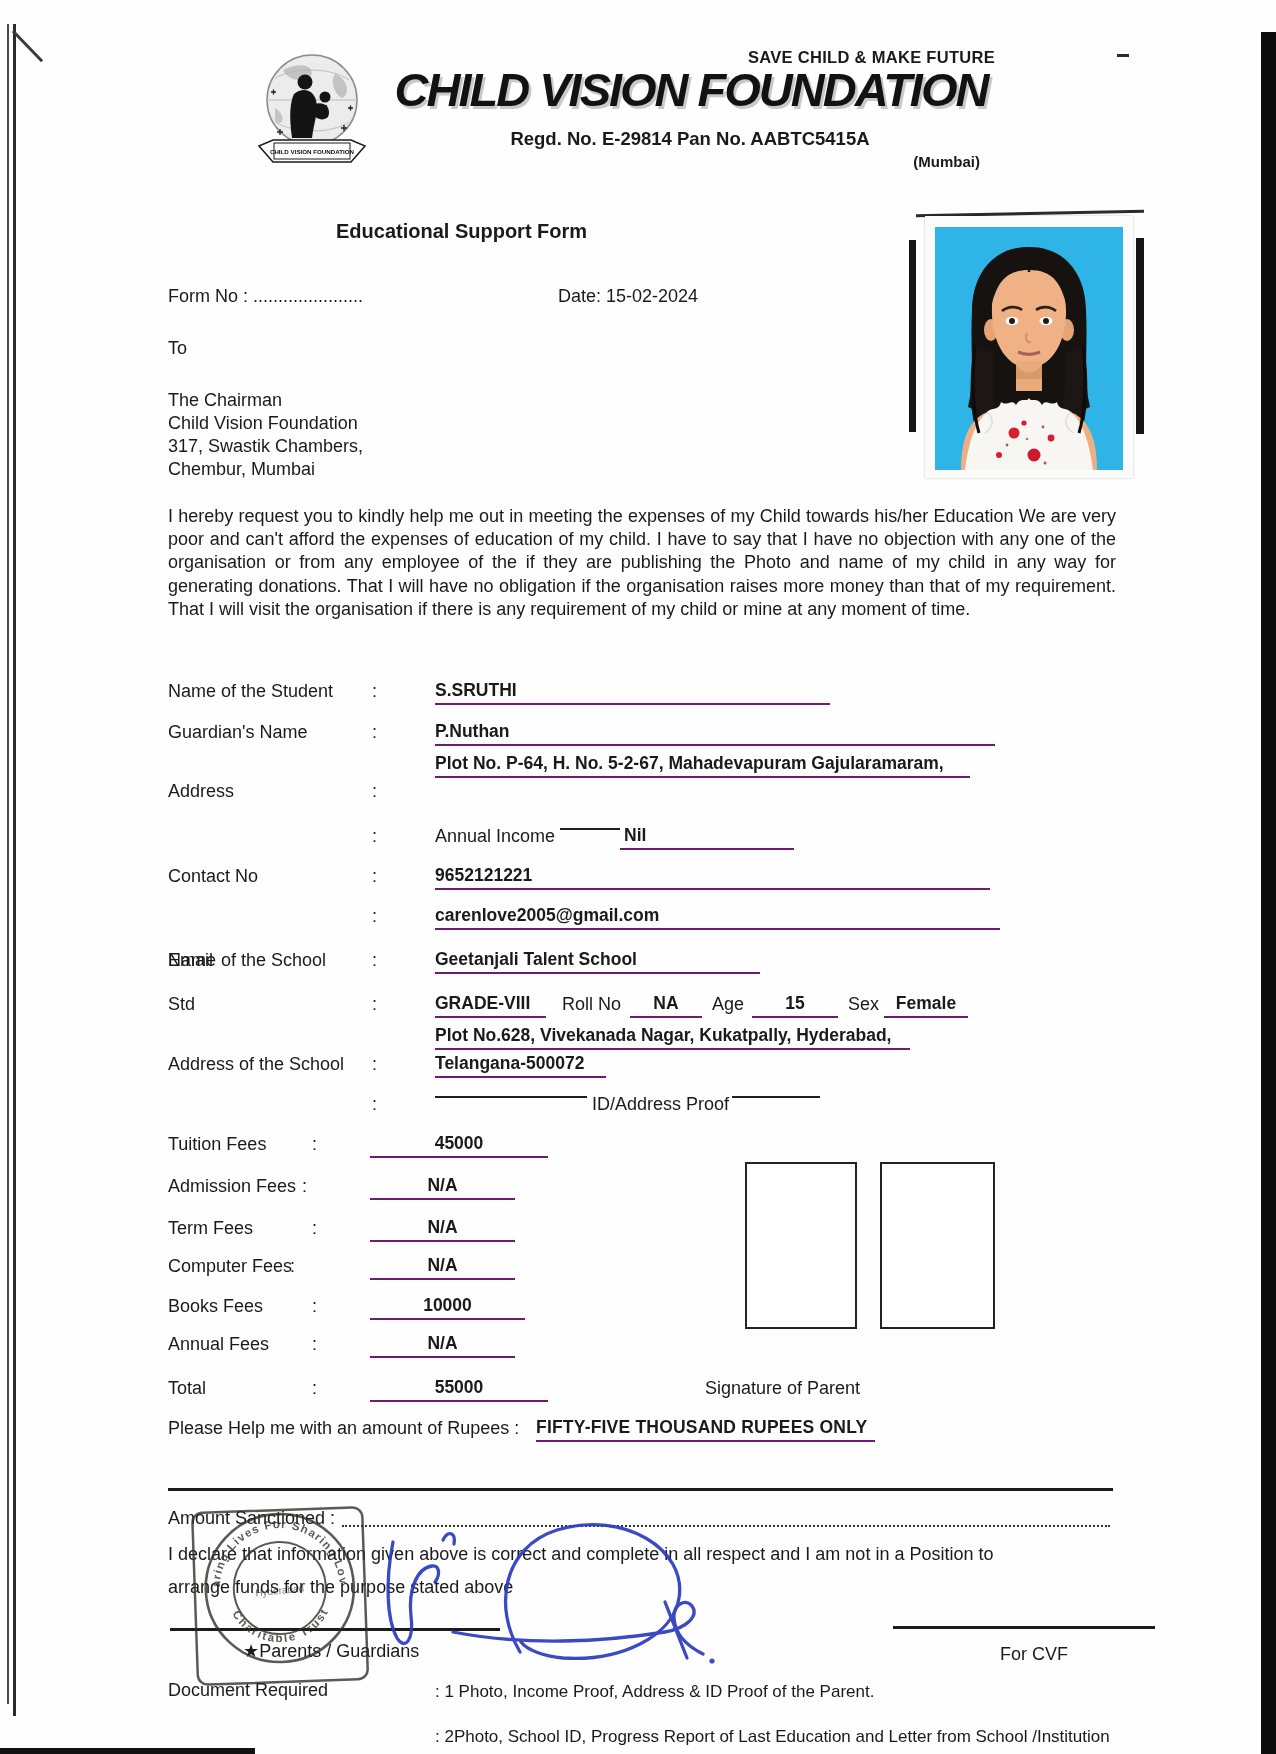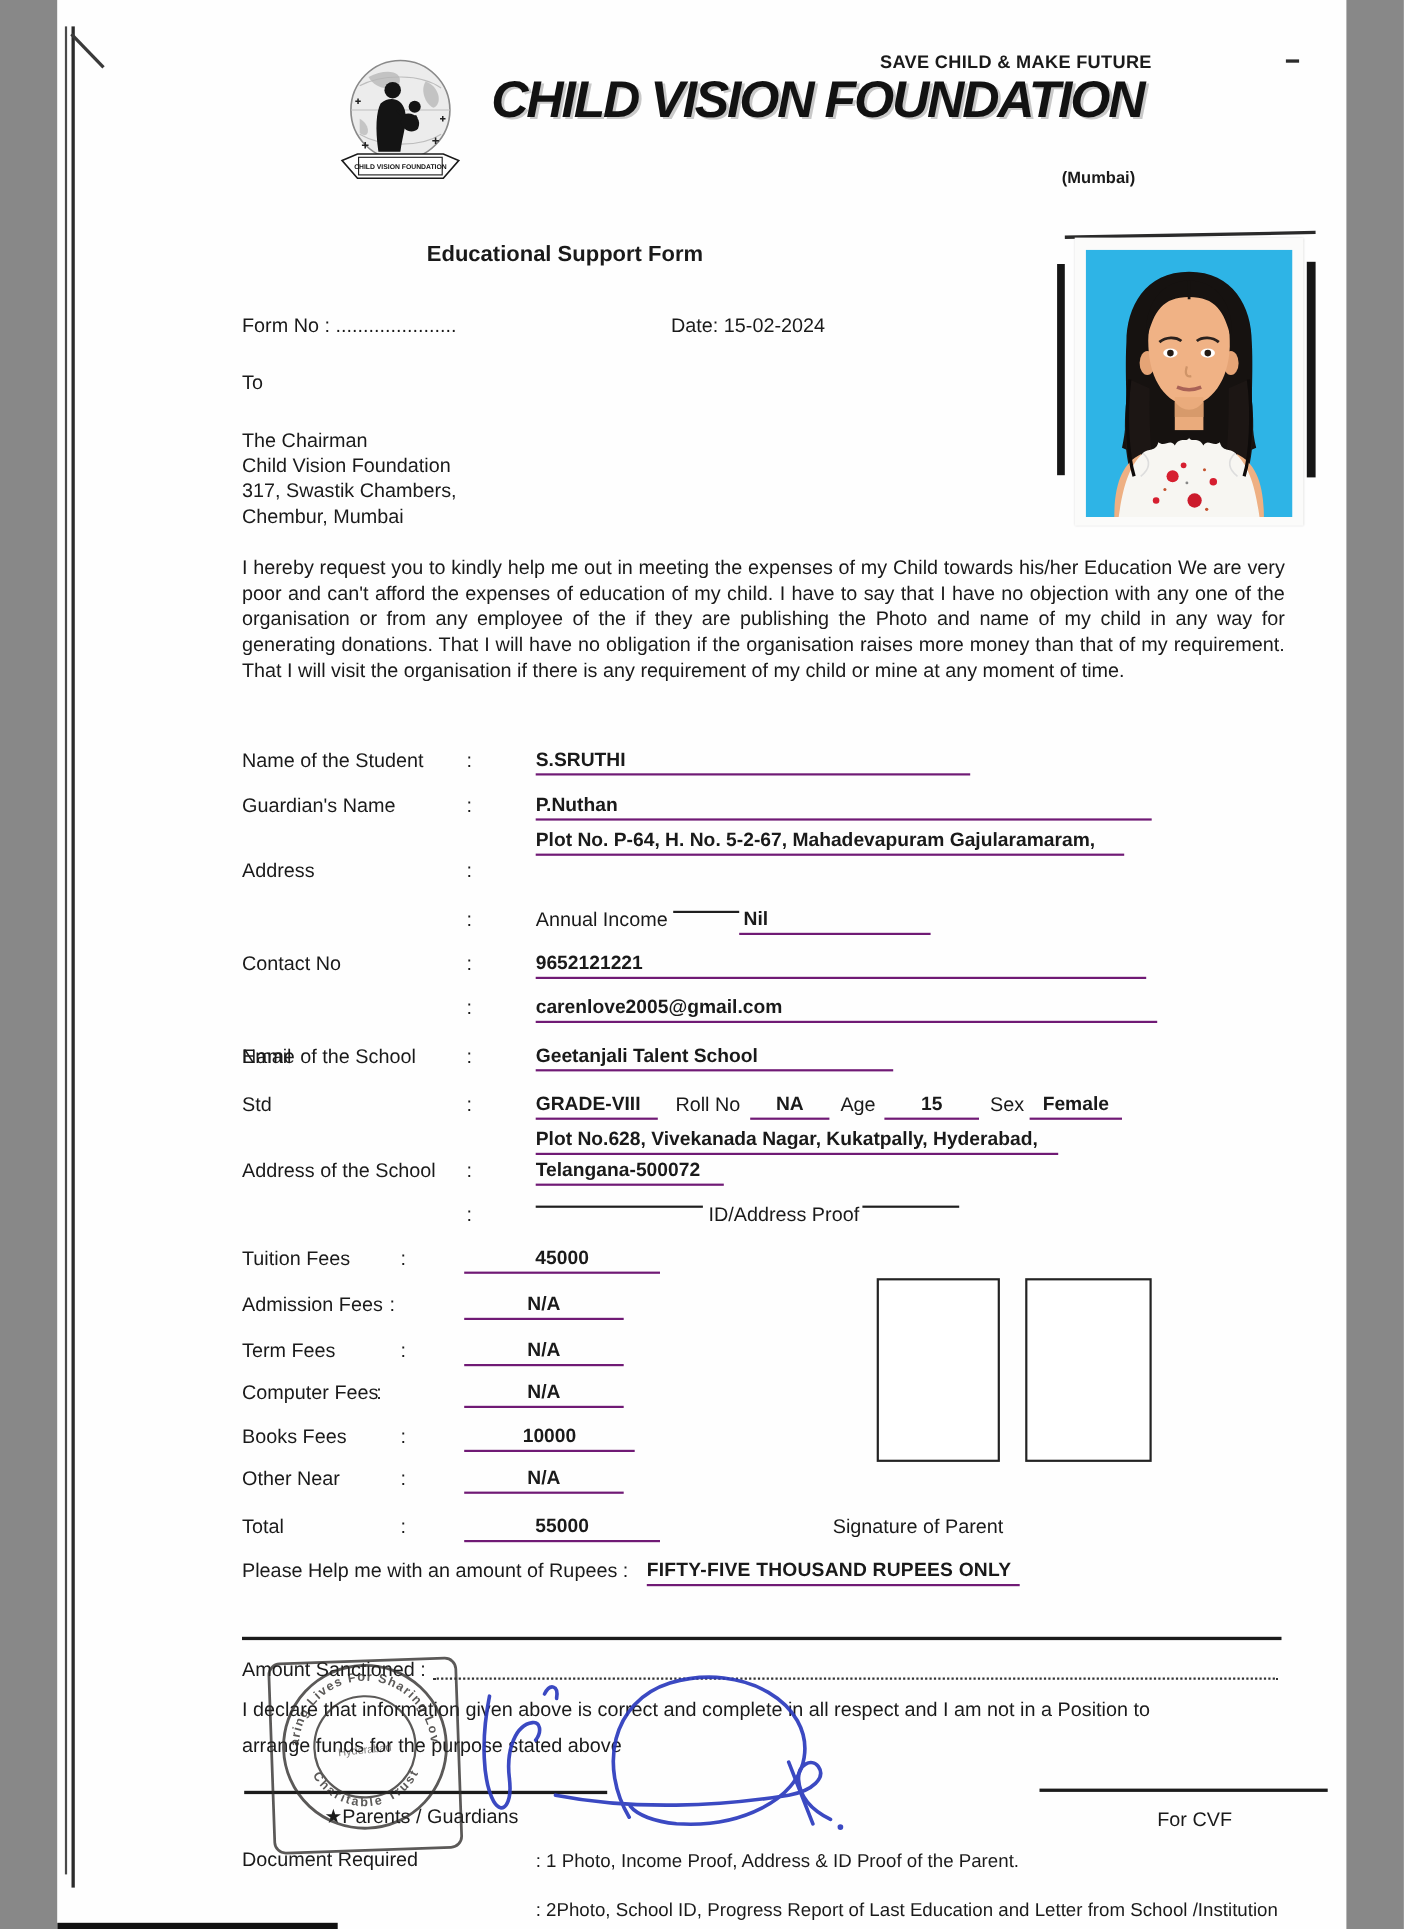--- a/index.html
+++ b/index.html
@@ -1,16 +1,16 @@
 <!DOCTYPE html>
 <html><head>
 <meta charset="utf-8">
 <style>
   html,body{margin:0;padding:0;background:#888;}
-  .page{position:relative;width:1172px;height:1754px;margin:0 auto;background:#fefefe;
+  .page{position:relative;width:1276px;height:1754px;margin:0 auto;background:#fefefe;
         font-family:"Liberation Sans",sans-serif;color:#1a1a1a;overflow:hidden;}
   .abs{position:absolute;}
   .lbl{font-size:18px;}
   .val{font-size:17.5px;font-weight:bold;border-bottom:2px solid #701a75;line-height:22px;height:24px;white-space:nowrap;}
   .uline{border-bottom:2px solid #1f1f1f;height:22px;}
   .feeval{text-align:center;}
   .para{font-size:18px;line-height:23.2px;text-align:justify;}
   .orgtitle{font-size:47px;font-weight:bold;font-style:italic;letter-spacing:-2px;color:#121212;
             text-shadow:2.5px 2.5px 0 #c9c9c9;white-space:nowrap;text-align:center;}
   .tagline{font-size:16.5px;font-weight:bold;letter-spacing:.3px;}
@@ -49,20 +49,21 @@
     <path d="M62,54 C71,51 79,58 75,67 C70,72 61,69 59,61 Z" fill="#141414"></path>
     <path d="M56,50 C62,57 68,59 74,56" stroke="#141414" stroke-width="3" fill="none"></path>
     <path d="M24,82 l6,0 m-3,-3 l0,6 M88,78 l6,0 m-3,-3 l0,6 M18,42 l5,0 m-2.5,-2.5 l0,5 M95,58 l5,0 m-2.5,-2.5 l0,5" stroke="#222" stroke-width="1.4"></path>
     <path d="M6,96 L20,90 L98,90 L112,96 L98,112 L20,112 Z" fill="#ffffff" stroke="#1a1a1a" stroke-width="1.5"></path>
     <rect x="21" y="93" width="76" height="16" fill="none" stroke="#1a1a1a" stroke-width="1"></rect>
     <text x="59" y="104" text-anchor="middle" font-size="6.2" font-weight="bold" fill="#111">CHILD VISION FOUNDATION</text>
   </svg>
 
   <div class="abs tagline" style="left:748px;top:48px;">SAVE CHILD &amp; MAKE FUTURE</div>
   <div class="abs orgtitle" style="left:392px;top:62px;width:598px;">CHILD VISION FOUNDATION</div>
+  <div class="abs regd" style="left:400px;top:128px;width:580px;">Regd. No. E-29814 Pan No. AABTC5415A</div>
   <div class="abs mumbai" style="left:400px;top:153px;width:580px;">(Mumbai)</div>
 
   <div class="abs" style="left:916px;top:212px;width:228px;height:3px;background:#2a2a2a;transform:rotate(-1.1deg);"></div>
   <div class="abs" style="left:909px;top:240px;width:7px;height:192px;background:#161616;"></div>
   <div class="abs" style="left:1136px;top:238px;width:8px;height:196px;background:#161616;"></div>
   <div class="abs" style="left:925px;top:216px;width:208px;height:262px;background:#fbfbfa;box-shadow:0 0 2px rgba(0,0,0,.25);">
     <svg style="position:absolute;left:10px;top:11px" width="188" height="243" viewBox="0 0 188 243">
       <rect width="188" height="243" fill="#2eb4e6"></rect>
       <path d="M94,20 C54,20 37,52 37,84 C35,120 40,152 33,180 L60,192 L128,192 L155,180 C148,152 153,120 151,84 C151,52 134,20 94,20 Z" fill="#161210"></path>
       <path d="M40,118 C33,150 35,186 42,207 L63,207 C58,182 58,148 58,126 Z" fill="#1c1614"></path>
@@ -173,21 +174,21 @@
   <div class="abs val feeval" style="left:370px;top:1216px;width:145px;">N/A</div>
 
   <div class="abs lbl" style="left:168px;top:1256px;">Computer Fees</div>
   <div class="abs lbl" style="left:290px;top:1256px;">:</div>
   <div class="abs val feeval" style="left:370px;top:1254px;width:145px;">N/A</div>
 
   <div class="abs lbl" style="left:168px;top:1296px;">Books Fees</div>
   <div class="abs lbl" style="left:312px;top:1296px;">:</div>
   <div class="abs val feeval" style="left:370px;top:1294px;width:155px;">10000</div>
 
-  <div class="abs lbl" style="left:168px;top:1334px;">Other Near</div>
+  <div class="abs lbl" style="left:168px;top:1334px;">Annual Fees</div>
   <div class="abs lbl" style="left:312px;top:1334px;">:</div>
   <div class="abs val feeval" style="left:370px;top:1332px;width:145px;">N/A</div>
 
   <div class="abs lbl" style="left:168px;top:1378px;">Total</div>
   <div class="abs lbl" style="left:312px;top:1378px;">:</div>
   <div class="abs val feeval" style="left:370px;top:1376px;width:178px;">55000</div>
   <div class="abs lbl" style="left:705px;top:1378px;">Signature of Parent</div>
 
   <div class="abs box" style="left:745px;top:1162px;width:108px;height:163px;"></div>
   <div class="abs box" style="left:880px;top:1162px;width:111px;height:163px;"></div>

